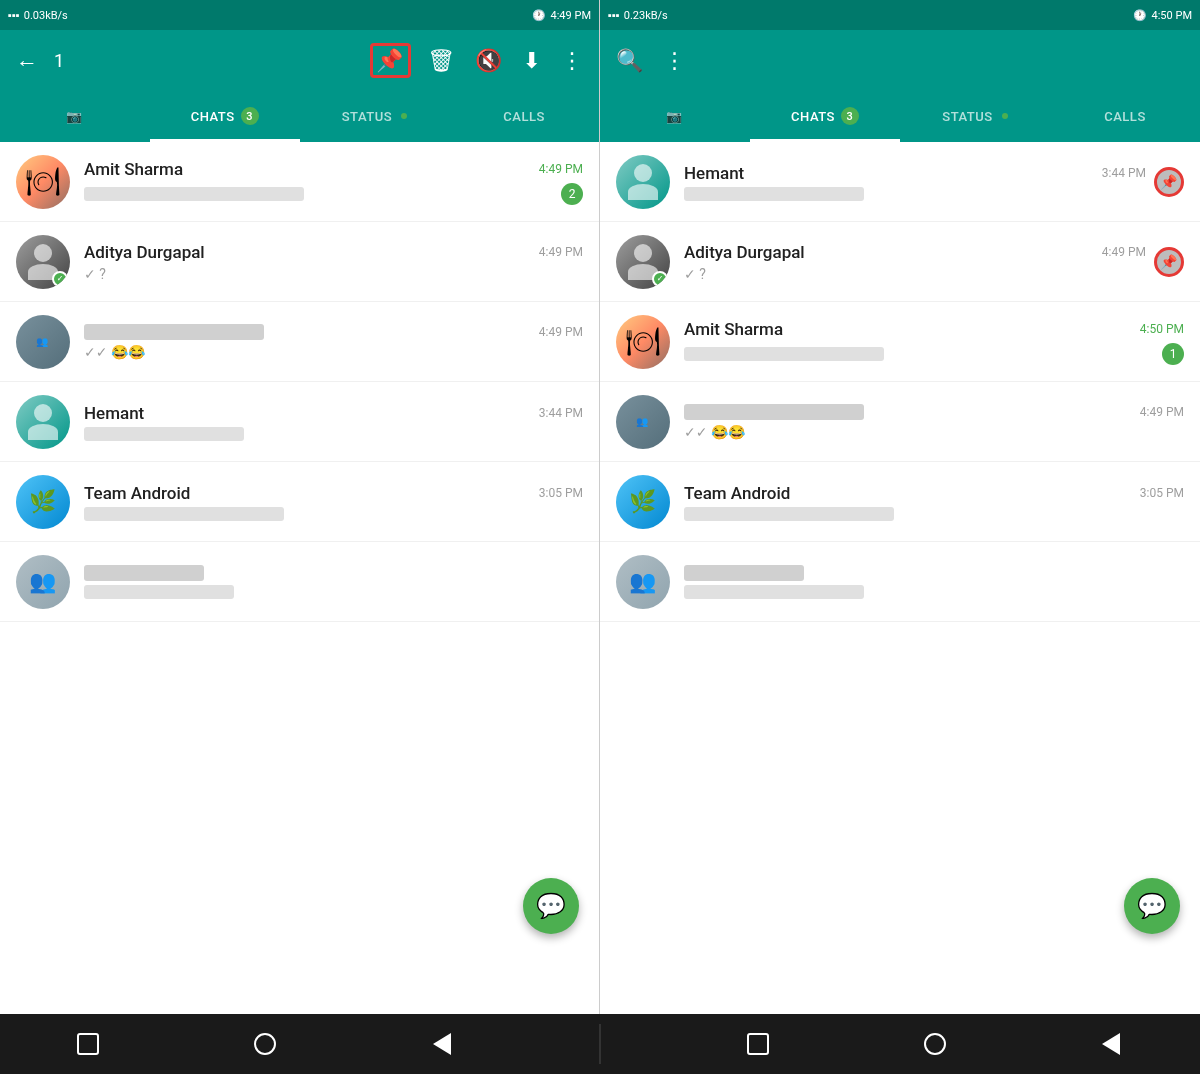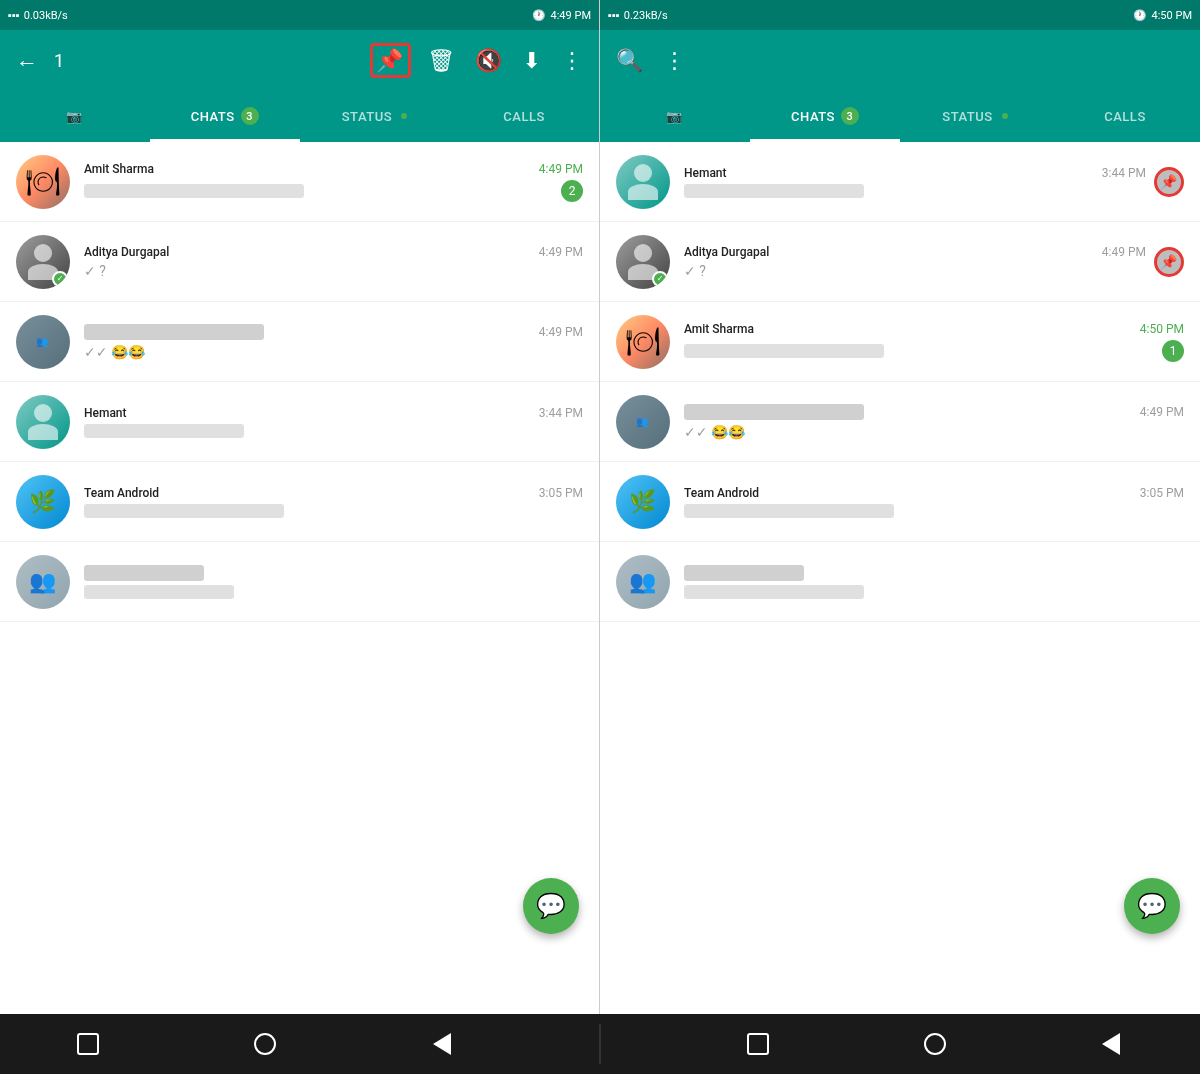--- a/index.html
+++ b/index.html
@@ -177,21 +177,21 @@
       flex: 1;
       min-width: 0;
     }
     .chat-header {
       display: flex;
       justify-content: space-between;
       align-items: center;
       margin-bottom: 4px;
     }
     .chat-name {
-      font-size: 12px;
+      font-size: 17px;
       font-weight: 500;
       color: #212121;
     }
     .chat-time {
       font-size: 12px;
       color: #9e9e9e;
     }
     .chat-time.unread {
       color: #4caf50;
     }

